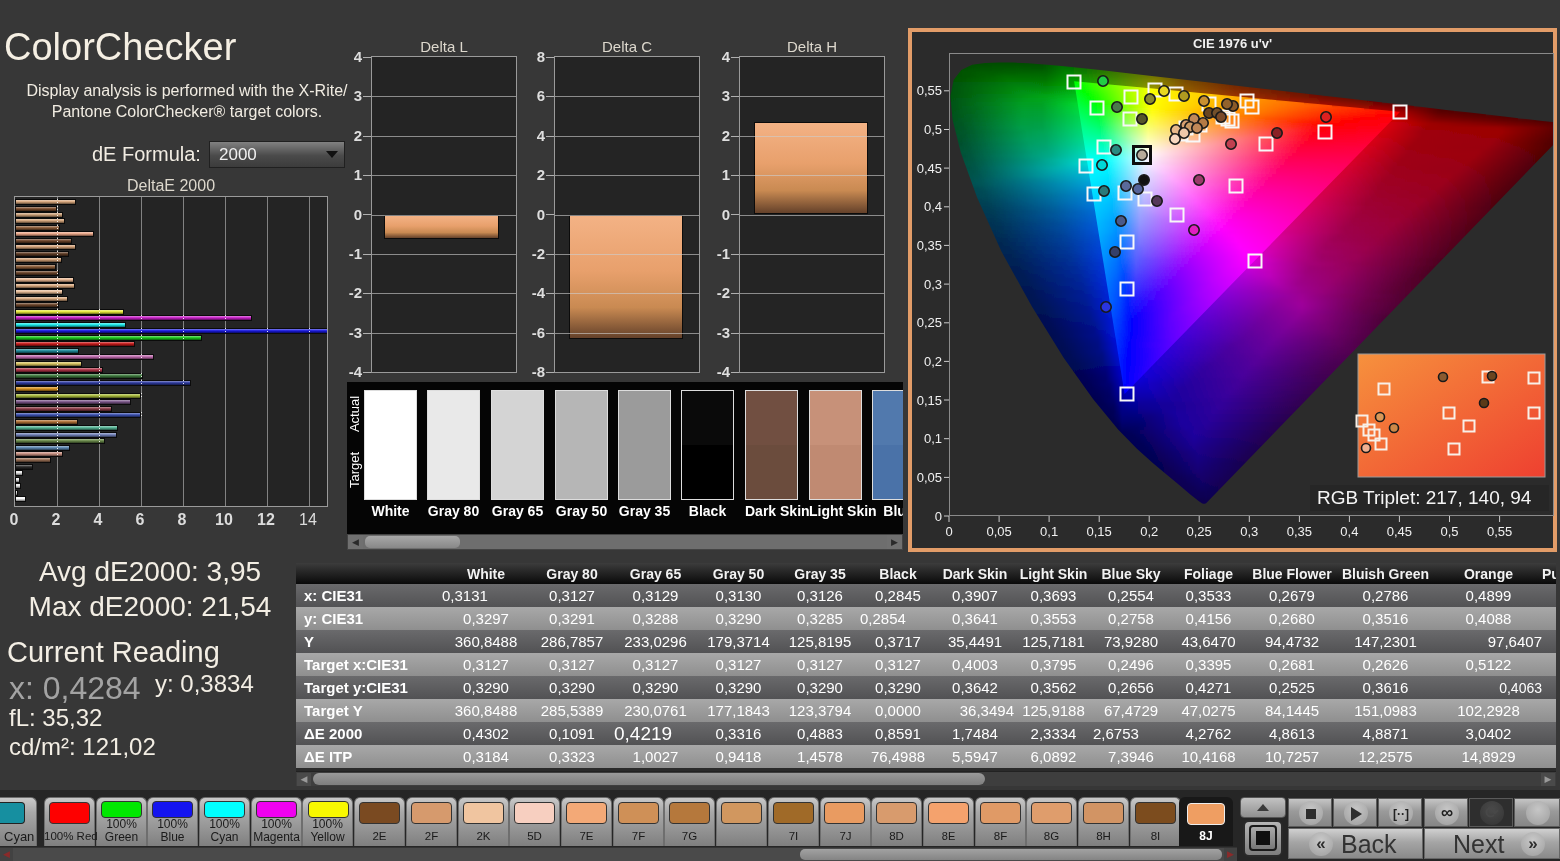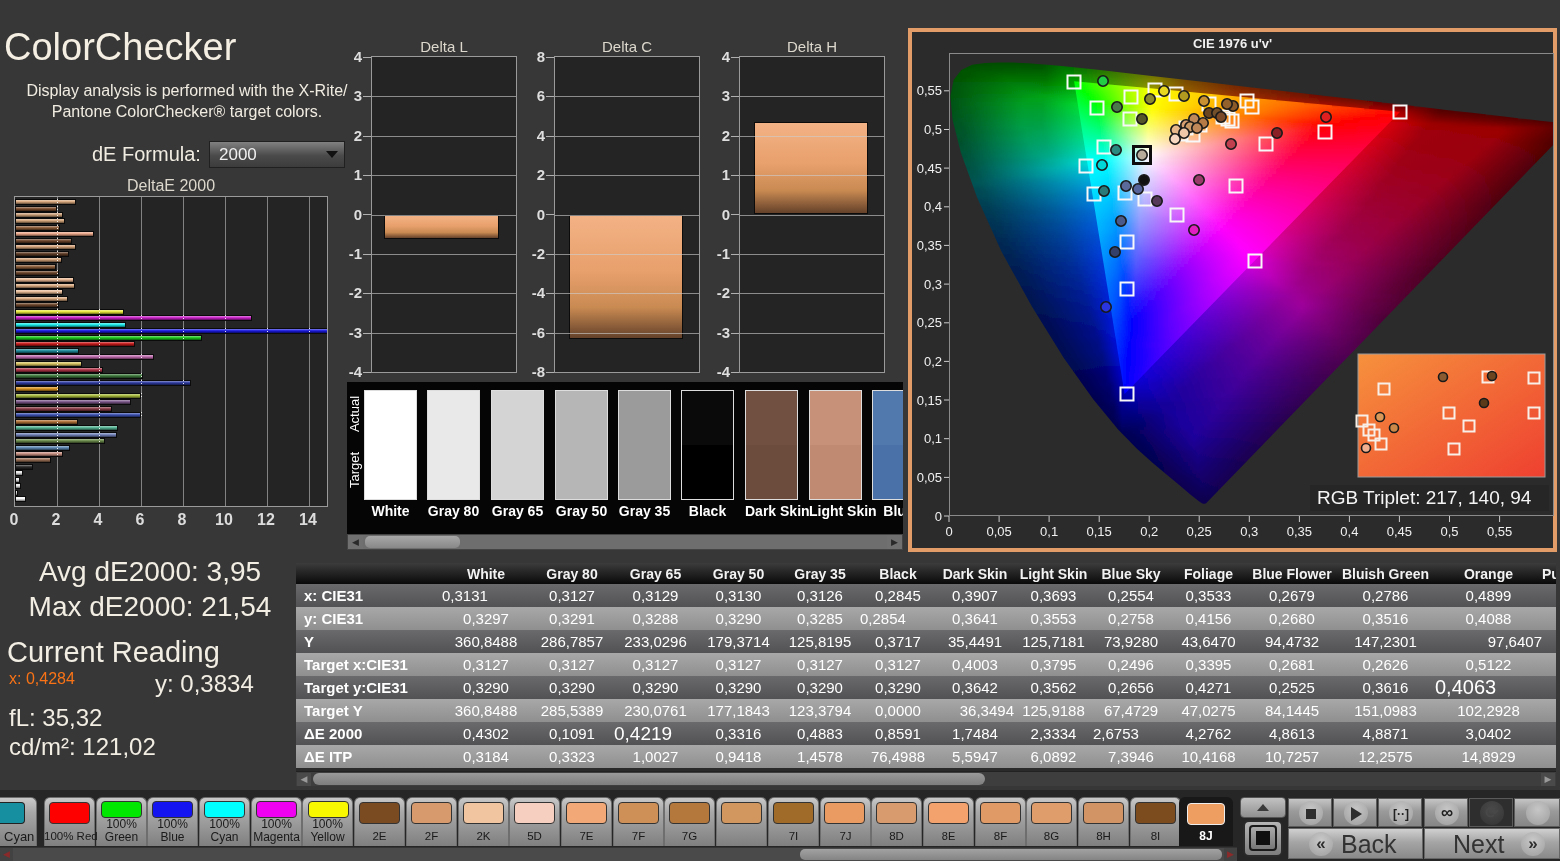--- a/index.html
+++ b/index.html
@@ -141,21 +141,21 @@
     <div class="abs" style="left:252px;top:131.2px;width:1px;height:6px;background:repeating-linear-gradient(180deg,rgba(255,255,255,.9) 0 1px,rgba(255,255,255,0) 1px 3px)"></div>
     <div class="abs" style="left:294px;top:131.2px;width:1px;height:6px;background:repeating-linear-gradient(180deg,rgba(255,255,255,.9) 0 1px,rgba(255,255,255,0) 1px 3px)"></div>
   </div>
 <div class="abs" style="left:14px;top:511px;width:30px;margin-left:-15px;text-align:center;font-size:16px;font-weight:bold;color:#dcdcdc">0</div>
 <div class="abs" style="left:56px;top:511px;width:30px;margin-left:-15px;text-align:center;font-size:16px;font-weight:bold;color:#dcdcdc">2</div>
 <div class="abs" style="left:98px;top:511px;width:30px;margin-left:-15px;text-align:center;font-size:16px;font-weight:bold;color:#dcdcdc">4</div>
 <div class="abs" style="left:140px;top:511px;width:30px;margin-left:-15px;text-align:center;font-size:16px;font-weight:bold;color:#dcdcdc">6</div>
 <div class="abs" style="left:182px;top:511px;width:30px;margin-left:-15px;text-align:center;font-size:16px;font-weight:bold;color:#dcdcdc">8</div>
 <div class="abs" style="left:224px;top:511px;width:30px;margin-left:-15px;text-align:center;font-size:16px;font-weight:bold;color:#dcdcdc">10</div>
 <div class="abs" style="left:266px;top:511px;width:30px;margin-left:-15px;text-align:center;font-size:16px;font-weight:bold;color:#dcdcdc">12</div>
-<div class="abs" style="left:308px;top:511px;width:30px;margin-left:-15px;text-align:center;font-size:16px;font-weight:bold;color:#dcdcdc">14</div>
+<div class="abs" style="left:308px;top:511px;width:30px;margin-left:-15px;text-align:center;font-size:16px;font-weight:normal;color:#dcdcdc">14</div>
 <div class="abs" style="left:371px;top:38px;width:146px;text-align:center;font-size:15px;color:#ddd8cd">Delta L</div>
 <div class="abs" style="left:371px;top:56px;width:146px;height:317px;background:#242424;border:1px solid #9a9a9a">
     <div class="abs" style="left:12px;top:157.5px;width:115px;height:24.4px;background:linear-gradient(180deg,#f3b285,#e8a06c 45%,#c98a52 75%,#64412a);border:1px solid #0b0b0b"></div>
     <div class="abs" style="left:0;top:39.4px;width:144px;height:1px;background:rgba(205,205,205,.62)"></div>
     <div class="abs" style="left:0;top:78.8px;width:144px;height:1px;background:rgba(205,205,205,.62)"></div>
     <div class="abs" style="left:0;top:118.1px;width:144px;height:1px;background:rgba(205,205,205,.62)"></div>
     <div class="abs" style="left:0;top:157.5px;width:144px;height:1px;background:rgba(205,205,205,.62)"></div>
     <div class="abs" style="left:0;top:196.9px;width:144px;height:1px;background:rgba(205,205,205,.62)"></div>
     <div class="abs" style="left:0;top:236.2px;width:144px;height:1px;background:rgba(205,205,205,.62)"></div>
     <div class="abs" style="left:0;top:275.6px;width:144px;height:1px;background:rgba(205,205,205,.62)"></div>
@@ -268,21 +268,21 @@
     <div class="abs" style="left:525px;top:121px;width:53px;text-align:center;font-size:14px;font-weight:bold;color:#fff;white-space:nowrap">Blue</div>
   </div>
 <div class="abs" style="left:347px;top:534px;width:556px;height:16px;background:#6e6e6e;border:1px solid #444">
 <div class="abs" style="left:0px;top:0px;width:15px;height:14px;background:#707070;color:#2a2a2a;font-size:9px;text-align:center;line-height:14px">◀︎</div>
 <div class="abs" style="right:0px;top:0px;width:15px;height:14px;background:#707070;color:#2a2a2a;font-size:9px;text-align:center;line-height:14px">▶︎</div>
 <div class="abs" style="left:17px;top:1px;width:95px;height:12px;background:linear-gradient(180deg,#a8a8a8,#888);border-radius:5px"></div>
 </div>
 <div class="abs" style="left:0px;top:556px;width:300px;text-align:center;font-size:28px;color:#f3eee4">Avg dE2000: 3,95</div>
 <div class="abs" style="left:0px;top:591px;width:300px;text-align:center;font-size:28px;color:#f3eee4">Max dE2000: 21,54</div>
 <div class="abs" style="left:7px;top:636px;font-size:29px;color:#f3eee4">Current Reading</div>
-<div class="abs" style="left:9px;top:670px;font-size:16px;color:#f97316">x: 0,4284</div>
+<div class="abs" style="left:9px;top:670px;font-size:32px;color:#a3a3a3">x: 0,4284</div>
 <div class="abs" style="left:155px;top:670px;font-size:24px;color:#f3eee4">y: 0,3834</div>
 <div class="abs" style="left:9px;top:704px;font-size:24px;color:#f3eee4">fL: 35,32</div>
 <div class="abs" style="left:9px;top:733px;font-size:24px;color:#f3eee4">cd/m²: 121,02</div>
 <div class="abs" style="left:296px;top:563px;width:1260px;height:208px;overflow:hidden;background:#2a2a2a">
     <table style="border-collapse:collapse;table-layout:fixed;width:1326px;font-family:'Liberation Sans',sans-serif">
       <tbody>
         <tr style="height:21px;background:linear-gradient(180deg,#3c3c3c,#090909)">
           <td style="width:146px"></td>
           <td style="width:88px;text-align:center;font-size:14px;font-weight:bold;color:#f2f2f2;white-space:nowrap">White</td>
           <td style="width:84px;text-align:center;font-size:14px;font-weight:bold;color:#f2f2f2;white-space:nowrap">Gray 80</td>
@@ -374,21 +374,21 @@
           <td style="text-align:center;font-size:15px;color:#fff;white-space:nowrap">0,3290</td>
           <td style="text-align:center;font-size:15px;color:#fff;white-space:nowrap">0,3290</td>
           <td style="text-align:center;font-size:15px;color:#fff;white-space:nowrap">0,3290</td>
           <td style="text-align:center;font-size:15px;color:#fff;white-space:nowrap">0,3290</td>
           <td style="text-align:center;font-size:15px;color:#fff;white-space:nowrap">0,3642</td>
           <td style="text-align:center;font-size:15px;color:#fff;white-space:nowrap">0,3562</td>
           <td style="text-align:center;font-size:15px;color:#fff;white-space:nowrap">0,2656</td>
           <td style="text-align:center;font-size:15px;color:#fff;white-space:nowrap">0,4271</td>
           <td style="text-align:center;font-size:15px;color:#fff;white-space:nowrap">0,2525</td>
           <td style="text-align:center;font-size:15px;color:#fff;white-space:nowrap">0,3616</td>
-          <td style="text-align:left;font-size:20px;color:#fff;white-space:nowrap">0,4063</td>
+          <td style="text-align:right;font-size:14px;color:#fff;white-space:nowrap">0,4063</td>
           <td style="text-align:center;font-size:15px;color:#fff;white-space:nowrap">0,1988</td>
         </tr>
         <tr style="height:23px;background:linear-gradient(180deg,#a8a8a8,#8f8f8f)">
           <td style="padding-left:8px;font-size:15px;font-weight:bold;color:#fff;white-space:nowrap">Target Y</td>
           <td style="text-align:center;font-size:15px;color:#fff;white-space:nowrap">360,8488</td>
           <td style="text-align:center;font-size:15px;color:#fff;white-space:nowrap">285,5389</td>
           <td style="text-align:center;font-size:15px;color:#fff;white-space:nowrap">230,0761</td>
           <td style="text-align:center;font-size:15px;color:#fff;white-space:nowrap">177,1843</td>
           <td style="text-align:center;font-size:15px;color:#fff;white-space:nowrap">123,3794</td>
           <td style="text-align:center;font-size:15px;color:#fff;white-space:nowrap">0,0000</td>

